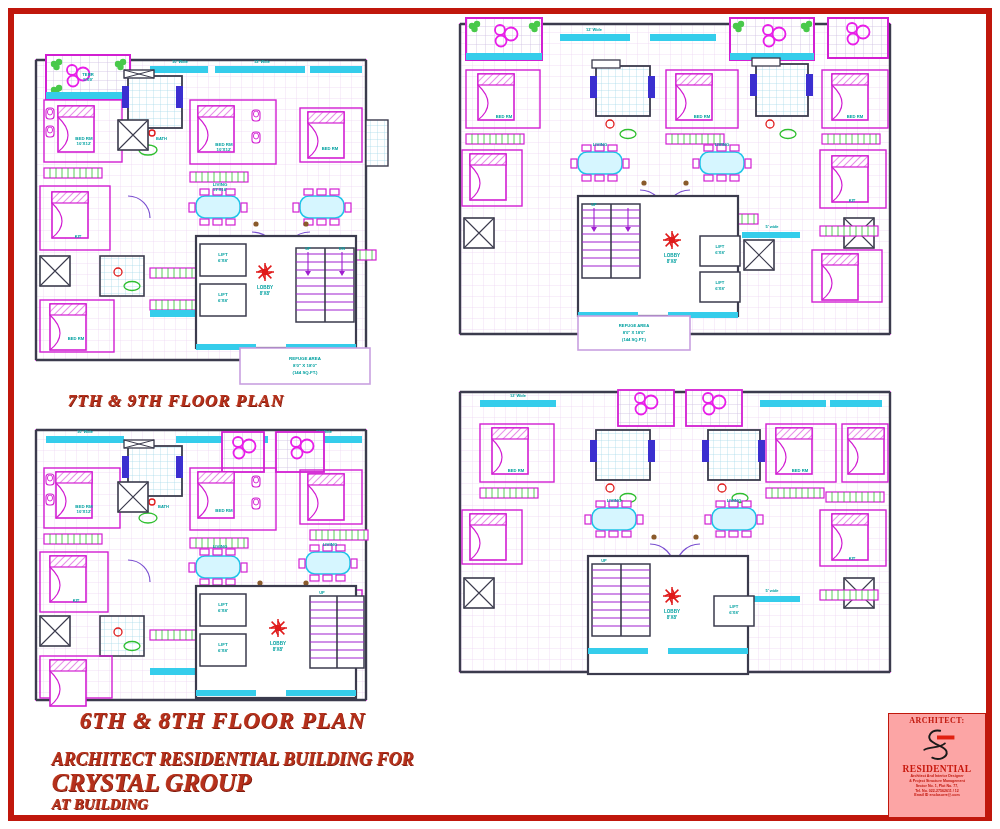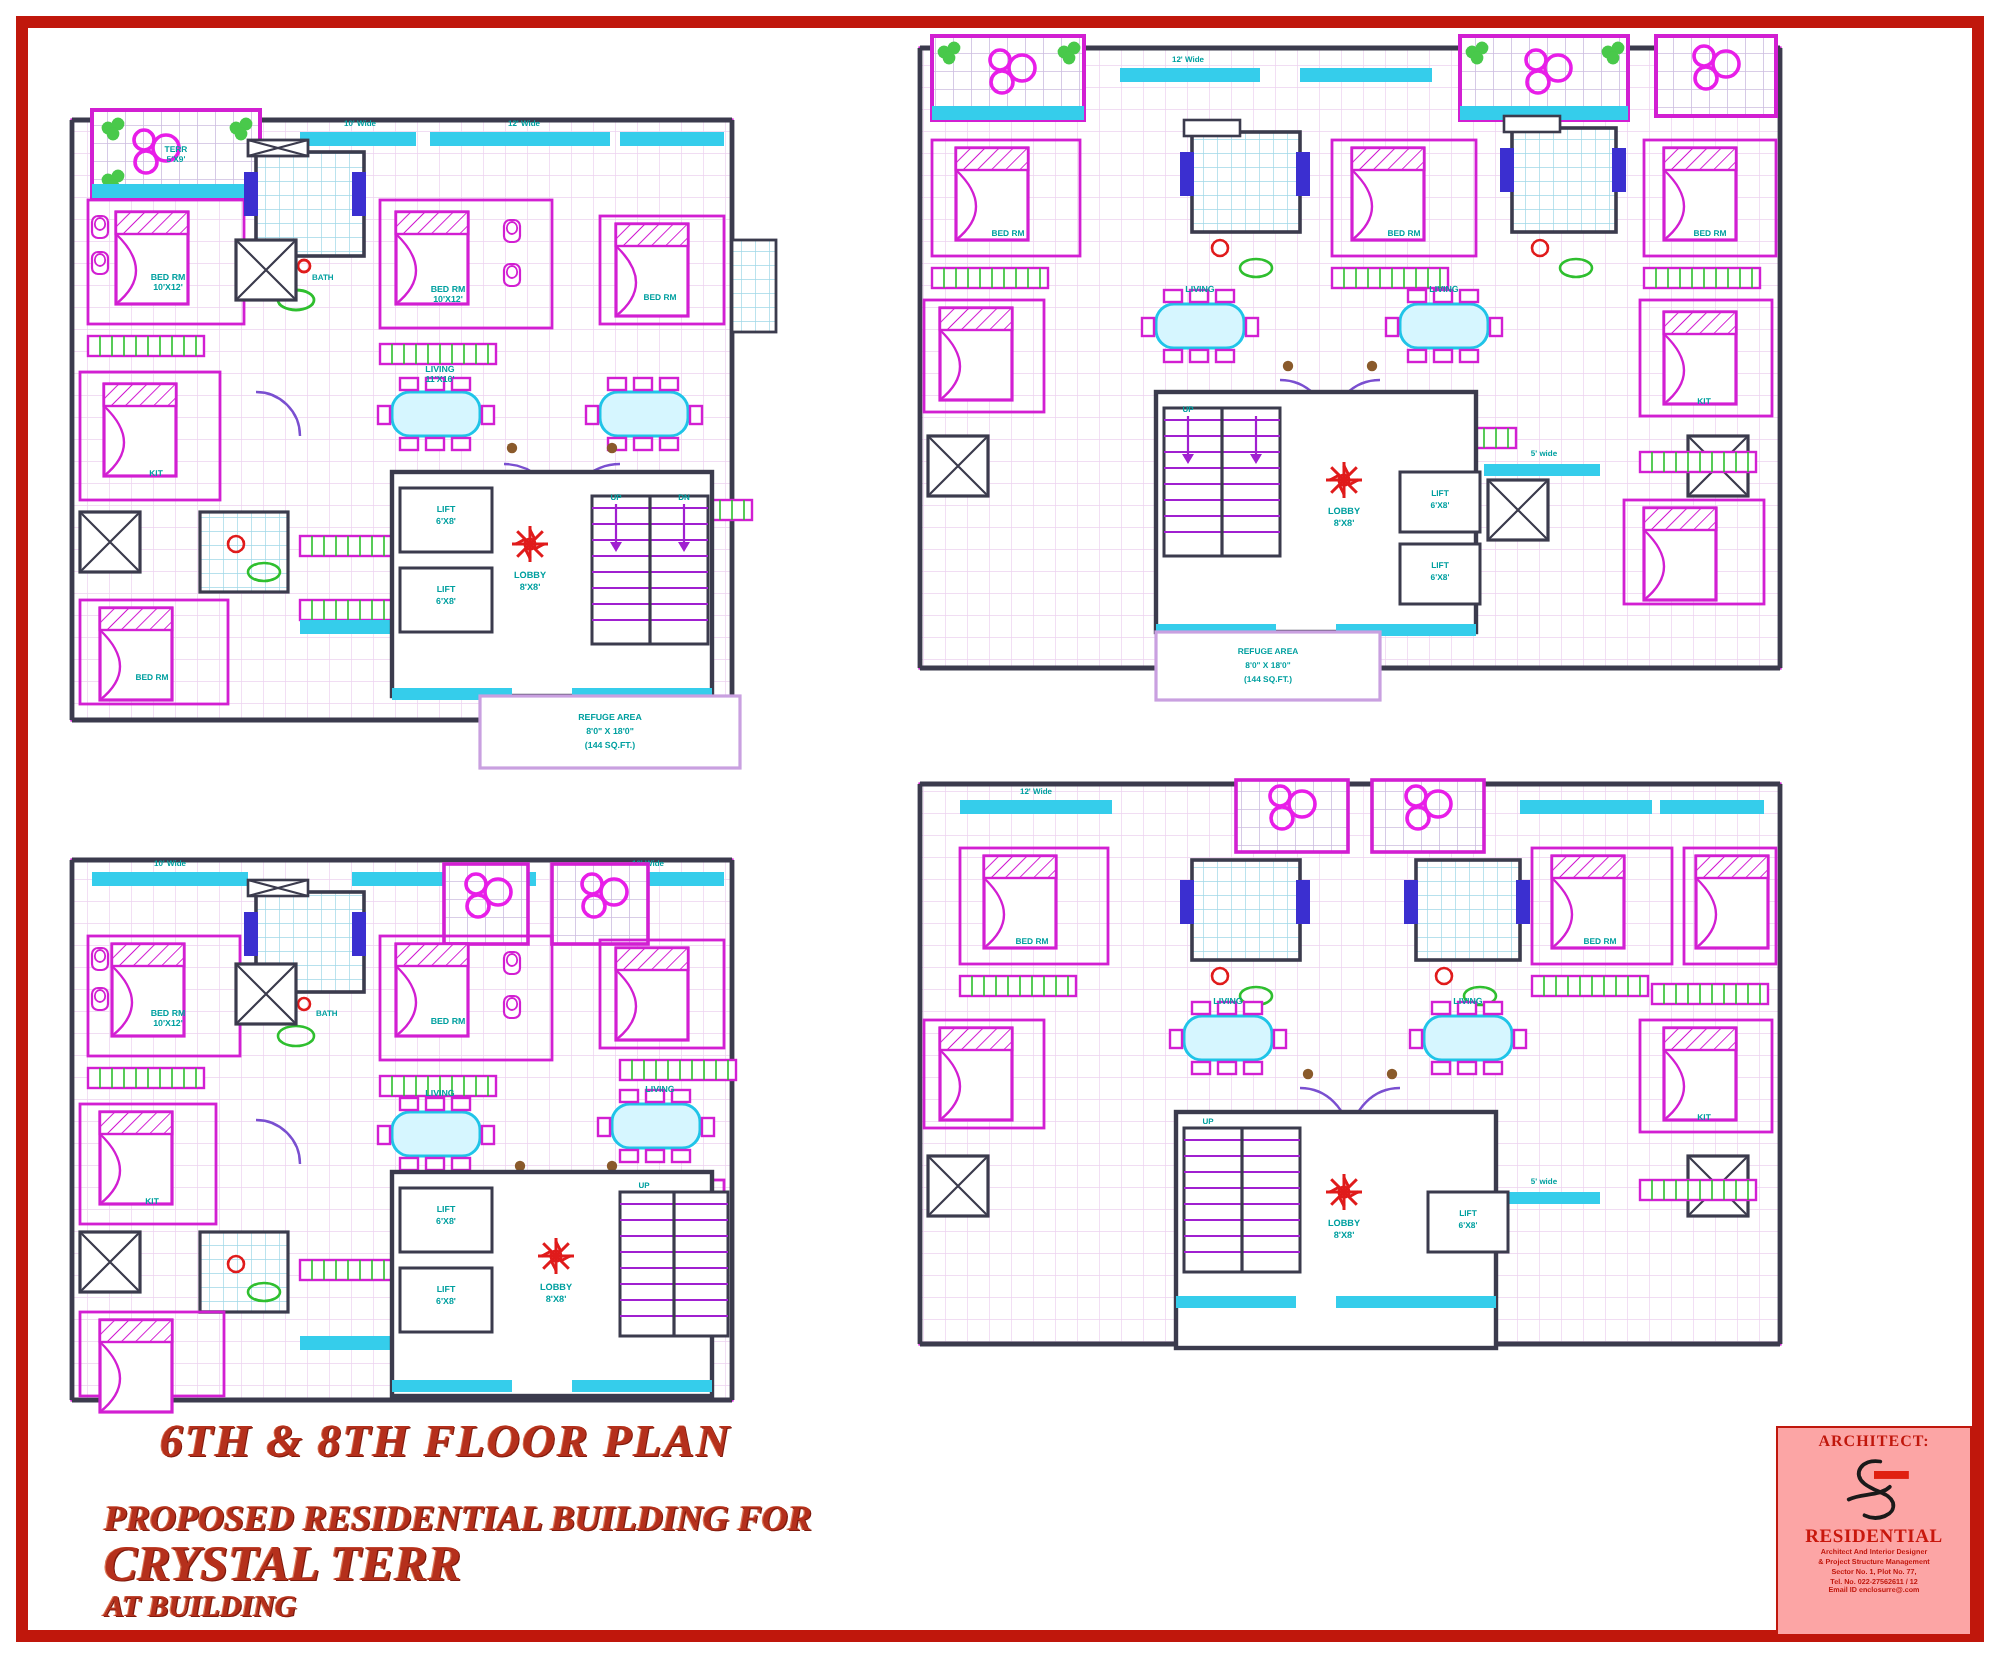--- a/index.html
+++ b/index.html
@@ -608,25 +608,26 @@
         <text x="672" y="619" font-family="Liberation Sans, sans-serif" font-size="4.6" fill="#00a0a0" text-anchor="middle" font-weight="bold">8'X8'</text>
         <rect x="714" y="596" width="40" height="30" fill="#ffffff" stroke="#3b3b4d" stroke-width="1.5"></rect>
         <text x="734" y="608" font-family="Liberation Sans, sans-serif" font-size="4.2" fill="#00a0a0" text-anchor="middle" font-weight="bold">LIFT</text>
         <text x="734" y="614" font-family="Liberation Sans, sans-serif" font-size="4.2" fill="#00a0a0" text-anchor="middle" font-weight="bold">6'X8'</text>
         <rect x="588" y="648" width="60" height="6" fill="#35cdeb"></rect>
         <rect x="668" y="648" width="80" height="6" fill="#35cdeb"></rect>
       </g>
     </g>
   </svg>
 
+  <div class="plan-label" id="label-upper">7TH &amp; 9TH FLOOR PLAN</div>
   <div class="plan-label" id="label-lower">6TH &amp; 8TH FLOOR PLAN</div>
 
   <div id="title-block">
-    <div id="t-line1">PROPOSED RESIDENTIAL BUILDING FOR</div>
-    <div id="t-line2">CRYSTAL TERR</div>
+    <div id="t-line1">ARCHITECT RESIDENTIAL BUILDING FOR</div>
+    <div id="t-line2">CRYSTAL GROUP</div>
     <div id="t-line3">AT BUILDING</div>
   </div>
 
   <div id="stamp">
     <div id="stamp-title">ARCHITECT:</div>
     <svg id="stamp-logo" viewBox="0 0 60 48">
       <path d="M34,6 C22,4 16,14 24,20 C32,26 40,26 42,32 C44,40 32,44 24,40" fill="none" stroke="#1a1a1a" stroke-width="2.4" stroke-linecap="round"></path>
       <path d="M14,30 C22,26 34,28 40,22" fill="none" stroke="#1a1a1a" stroke-width="2.4" stroke-linecap="round"></path>
       <rect x="30" y="12" width="22" height="5" fill="#e02010"></rect>
     </svg>

